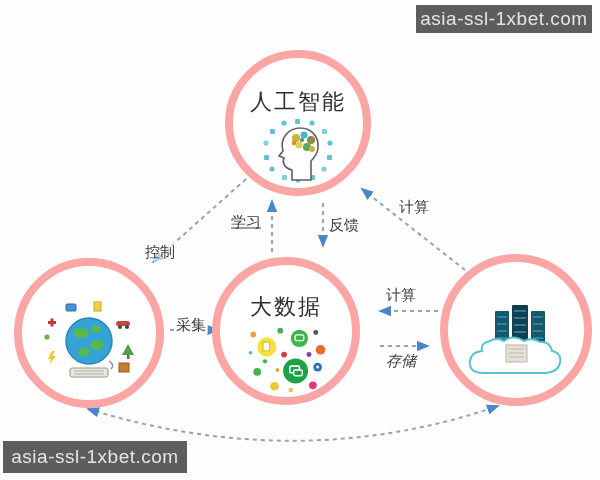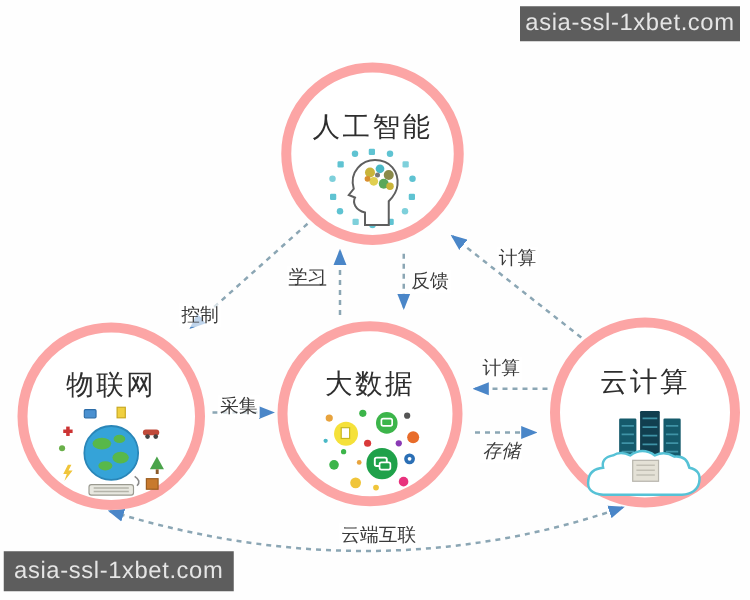--- a/index.html
+++ b/index.html
@@ -9,21 +9,21 @@
   }
   .node{
     position:absolute;border:8px solid #fca5a5;border-radius:50%;background:#fff;
     box-sizing:border-box;display:flex;flex-direction:column;align-items:center;
   }
   .node-title{
     font-size:22px;color:#2e2e2e;letter-spacing:2px;white-space:nowrap;line-height:1.1;
   }
   #node-ai{left:225px;top:50px;width:146px;height:146px;padding-top:32px;}
   #node-iot{left:14px;top:258px;width:150px;height:150px;padding-top:30px;}
-  #node-bigdata{left:222px;top:257px;width:148px;height:148px;padding-top:30px;}
+  #node-bigdata{left:212px;top:257px;width:148px;height:148px;padding-top:30px;}
   #node-cloud{left:440px;top:254px;width:152px;height:152px;padding-top:32px;}
   .node-icon{margin-top:3px;}
   .connectors{position:absolute;left:0;top:0;pointer-events:none;}
   .edge-label{
     position:absolute;transform:translate(-50%,-50%);font-size:15px;color:#3a3a3a;
     white-space:nowrap;background:rgba(255,255,255,0.65);padding:0 2px;
   }
   .wm{
     position:absolute;background:#5d5d5d;color:#e5e5e5;font-size:19px;
     display:flex;align-items:center;justify-content:center;letter-spacing:0.5px;
@@ -81,21 +81,20 @@
         <circle cx="38" cy="28" r="3.5" fill="#e0cf4f"></circle>
         <circle cx="46" cy="30" r="4" fill="#5aa85a"></circle>
         <circle cx="51" cy="32" r="3" fill="#c9b43a"></circle>
         <circle cx="41" cy="23" r="2" fill="#777777"></circle>
         <circle cx="33" cy="26" r="2.3" fill="#d98f2e"></circle>
       </g>
     </svg>
   </div>
 
   <div class="node" id="node-iot">
-    <div class="node-title">物联网</div>
     <svg class="node-icon" width="100" height="82" viewBox="0 0 100 82">
       <g>
         <rect x="9" y="22" width="8" height="3" fill="#cc3333"></rect>
         <rect x="11.5" y="19.5" width="3" height="8" fill="#cc3333"></rect>
         <rect x="27" y="5" width="10" height="7" rx="1" fill="#4a90d0" stroke="#2d6da8"></rect>
         <rect x="55" y="3" width="7" height="9" fill="#f0d040" stroke="#c8a820"></rect>
         <rect x="77" y="22" width="14" height="5" rx="2.5" fill="#c04a3a"></rect>
         <circle cx="81" cy="28" r="2" fill="#444"></circle>
           <circle cx="88" cy="28" r="2" fill="#444"></circle>
         <polygon points="89,45 95,56 83,56" fill="#4aa34a"></polygon>
@@ -142,21 +141,20 @@
         <circle cx="66" cy="34" r="2.6" fill="#8a3ab5"></circle>
         <circle cx="20" cy="41" r="2.2" fill="#3cb54a"></circle>
         <circle cx="47" cy="71" r="2.4" fill="#f0c53a"></circle>
         <circle cx="5" cy="32" r="1.8" fill="#49b8c6"></circle>
         <circle cx="33" cy="50" r="2" fill="#e8a33d"></circle>
       </g>
     </svg>
   </div>
 
   <div class="node" id="node-cloud">
-    <div class="node-title">云计算</div>
     <svg class="node-icon" width="100" height="78" viewBox="0 0 100 78">
       <g>
         <rect x="29" y="14" width="14" height="46" rx="1" fill="#155a6b"></rect>
         <rect x="46" y="8" width="16" height="52" rx="1" fill="#113f4f"></rect>
         <rect x="65" y="14" width="14" height="46" rx="1" fill="#155a6b"></rect>
         <g stroke="#3f93a6" stroke-width="1.4">
           <line x1="31" y1="20" x2="41" y2="20"></line>
             <line x1="31" y1="27" x2="41" y2="27"></line>
           <line x1="31" y1="34" x2="41" y2="34"></line>
             <line x1="31" y1="41" x2="41" y2="41"></line>
@@ -180,18 +178,17 @@
     </svg>
   </div>
 
   <span class="edge-label" style="left:160px;top:212px;margin-top:40px;">控制</span>
   <span class="edge-label" style="left:246px;top:222px;text-decoration:underline;">学习</span>
   <span class="edge-label" style="left:344px;top:225px;text-align:right;">反馈</span>
   <span class="edge-label" style="left:414px;top:207px;">计算</span>
   <span class="edge-label" style="left:191px;top:309px;margin-top:16px;">采集</span>
   <span class="edge-label" style="left:401px;top:295px;">计算</span>
   <span class="edge-label" style="left:401px;top:361px;font-style:italic;">存储</span>
-  <span class="edge-label" style="left:303px;top:428px;">云端互联</span>
 
   <div class="wm" id="wm-top">asia-ssl-1xbet.com</div>
   <div class="wm" id="wm-bottom">asia-ssl-1xbet.com</div>
 
 </div>
 
 </body></html>

